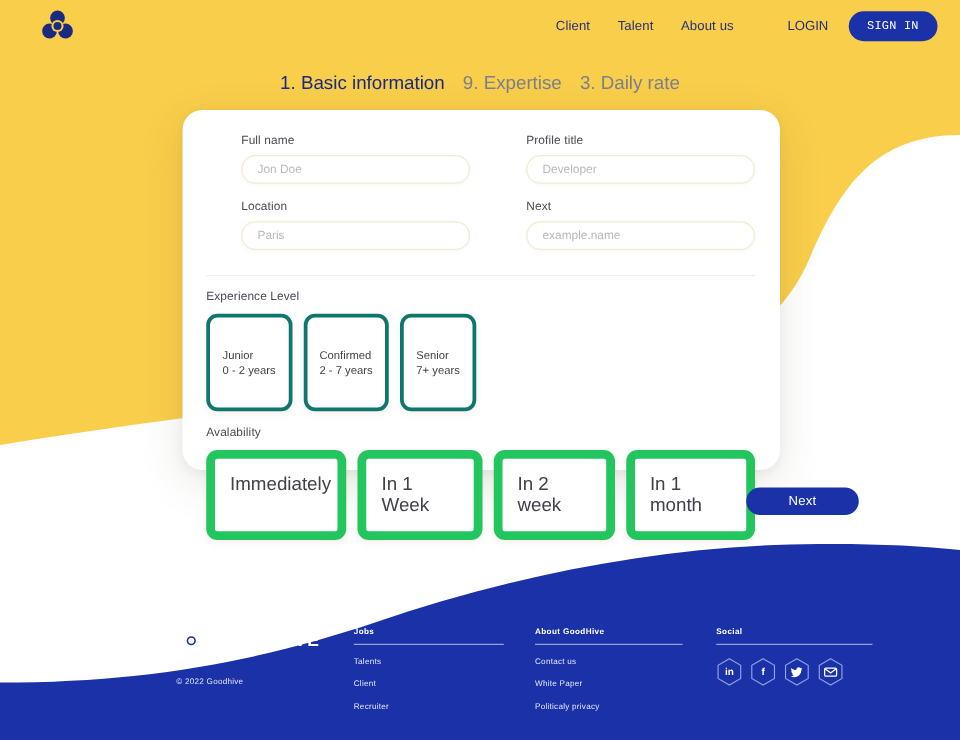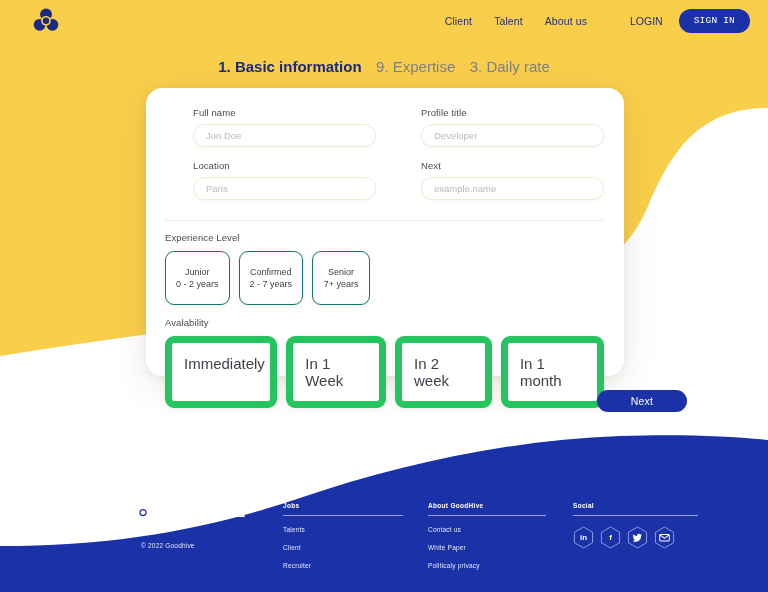--- a/index.html
+++ b/index.html
@@ -109,21 +109,21 @@
   .step {
     font-size: 15px;
     color: #7b7f8e;
     margin: 0 5px;
     cursor: pointer;
     display: inline-block;
   }
 
   .step.active {
     color: #1B2A80;
-    font-weight: bold;
+    font-weight: normal;
   }
 
   
   .card {
     position: absolute;
     left: 146px;
     top: 88px;
     width: 478px;
     height: 288px;
     background: #ffffff;
@@ -181,27 +181,26 @@
     letter-spacing: .1px;
   }
 
   .chip-row {
     display: flex;
     gap: 9px;
     margin-bottom: 12px;
   }
 
   .chip {
-    border: 1px solid #0f766e;
+    border: 3px solid #0f766e;
     border-radius: 9px;
     background: #fff;
     box-shadow: 0 2px 6px rgba(150,130,70,.10);
-    padding: 14px 10px;
+    padding: 24px 10px;
     min-width: 58px;
-    text-align: center;
     cursor: pointer;
     line-height: 1.35;
   }
 
   .chip-title {
     font-size: 9px;
     color: #41414b;
     display: block;
   }
 
@@ -248,21 +247,21 @@
     left: 0;
     top: 492px;
     width: 768px;
     height: 100px;
     z-index: 6;
     color: #ffffff;
   }
 
   .footer-brand {
     position: absolute;
-    left: 131px;
+    left: 141px;
     top: 8px;
     display: flex;
     align-items: center;
     gap: 7px;
   }
 
   .footer-logo { width: 24px; height: 24px; }
 
   .footer-wordmark {
     font-size: 14px;

